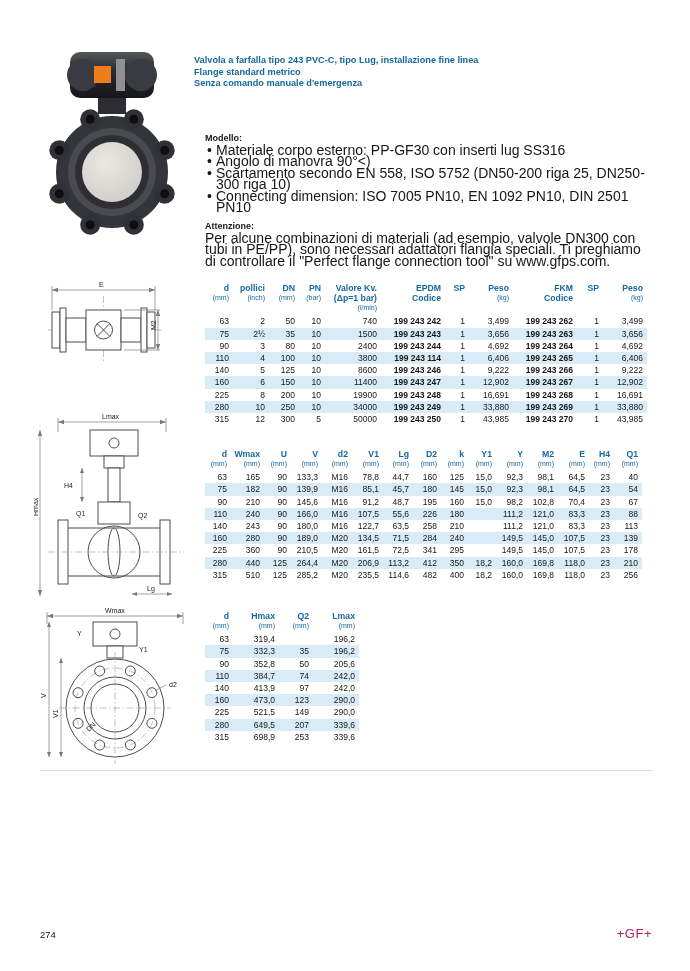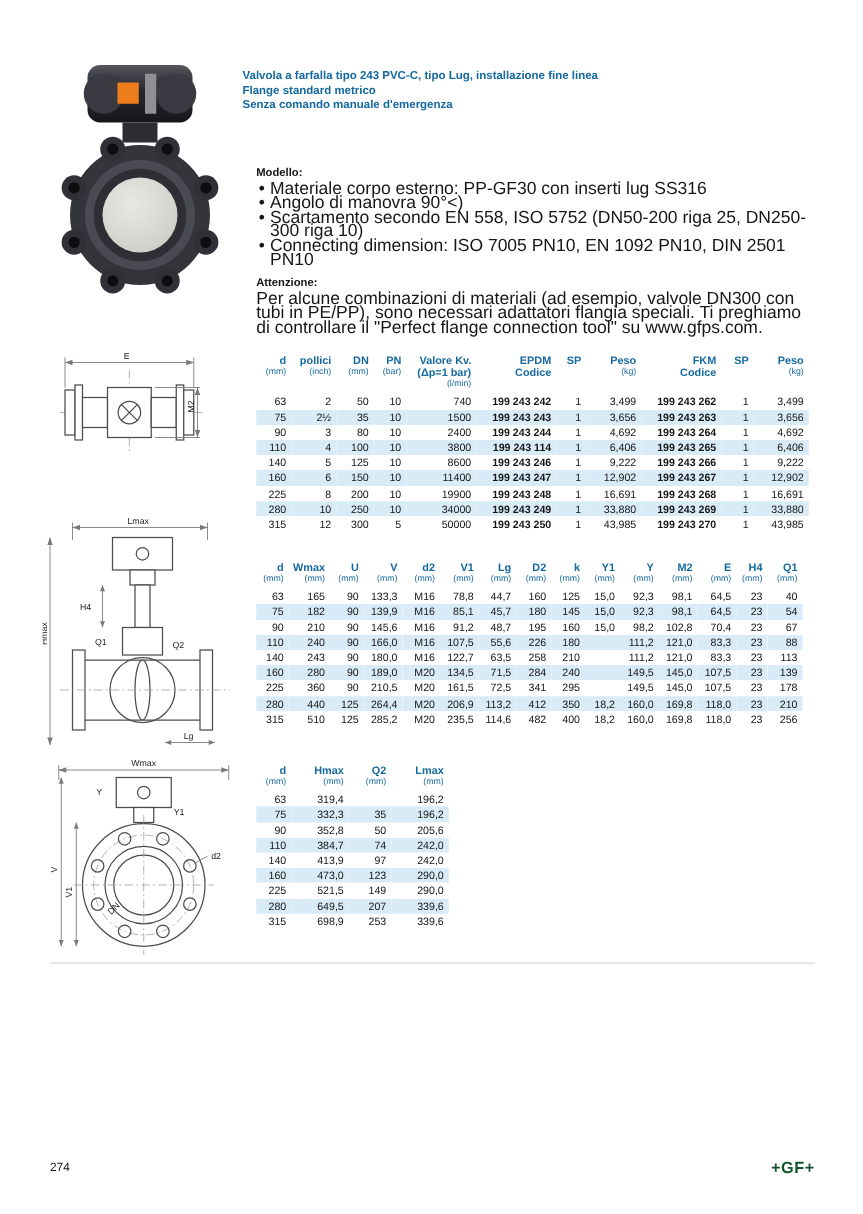--- a/index.html
+++ b/index.html
@@ -19,21 +19,21 @@
   tr.hl td{background:#d9ebf7;}
   td.bold{font-weight:bold;}
   svg text{font-size:7px;fill:#222;font-family:"Liberation Sans",sans-serif;}
   .tl{stroke:#4c4c4c;stroke-width:1;fill:none;}
   .tf{stroke:#4c4c4c;stroke-width:1;fill:#ffffff;}
   .dl{stroke:#7a7a7a;stroke-width:0.7;fill:none;}
   .ah{fill:#7a7a7a;stroke:none;}
   .cl{stroke:#999;stroke-width:0.6;stroke-dasharray:7 2.5 1.5 2.5;fill:none;}
   .divider{background:#d8d8d8;}
   .page-number{font-size:9.5px;color:#161616;}
-  .brand{font-size:13px;font-weight:bold;color:#14532d;letter-spacing:0.5px;}
+  .brand{font-size:13px;font-weight:normal;color:#be185d;letter-spacing:0.5px;}
 </style>
 </head>
 <body>
 
 <div class="page">
 
   <svg class="abs" style="left:36px;top:46px;" width="152" height="196" viewBox="0 0 152 196">
     <defs>
       <linearGradient id="actg" x1="0" y1="0" x2="0" y2="1">
         <stop offset="0" stop-color="#55555e"></stop>

